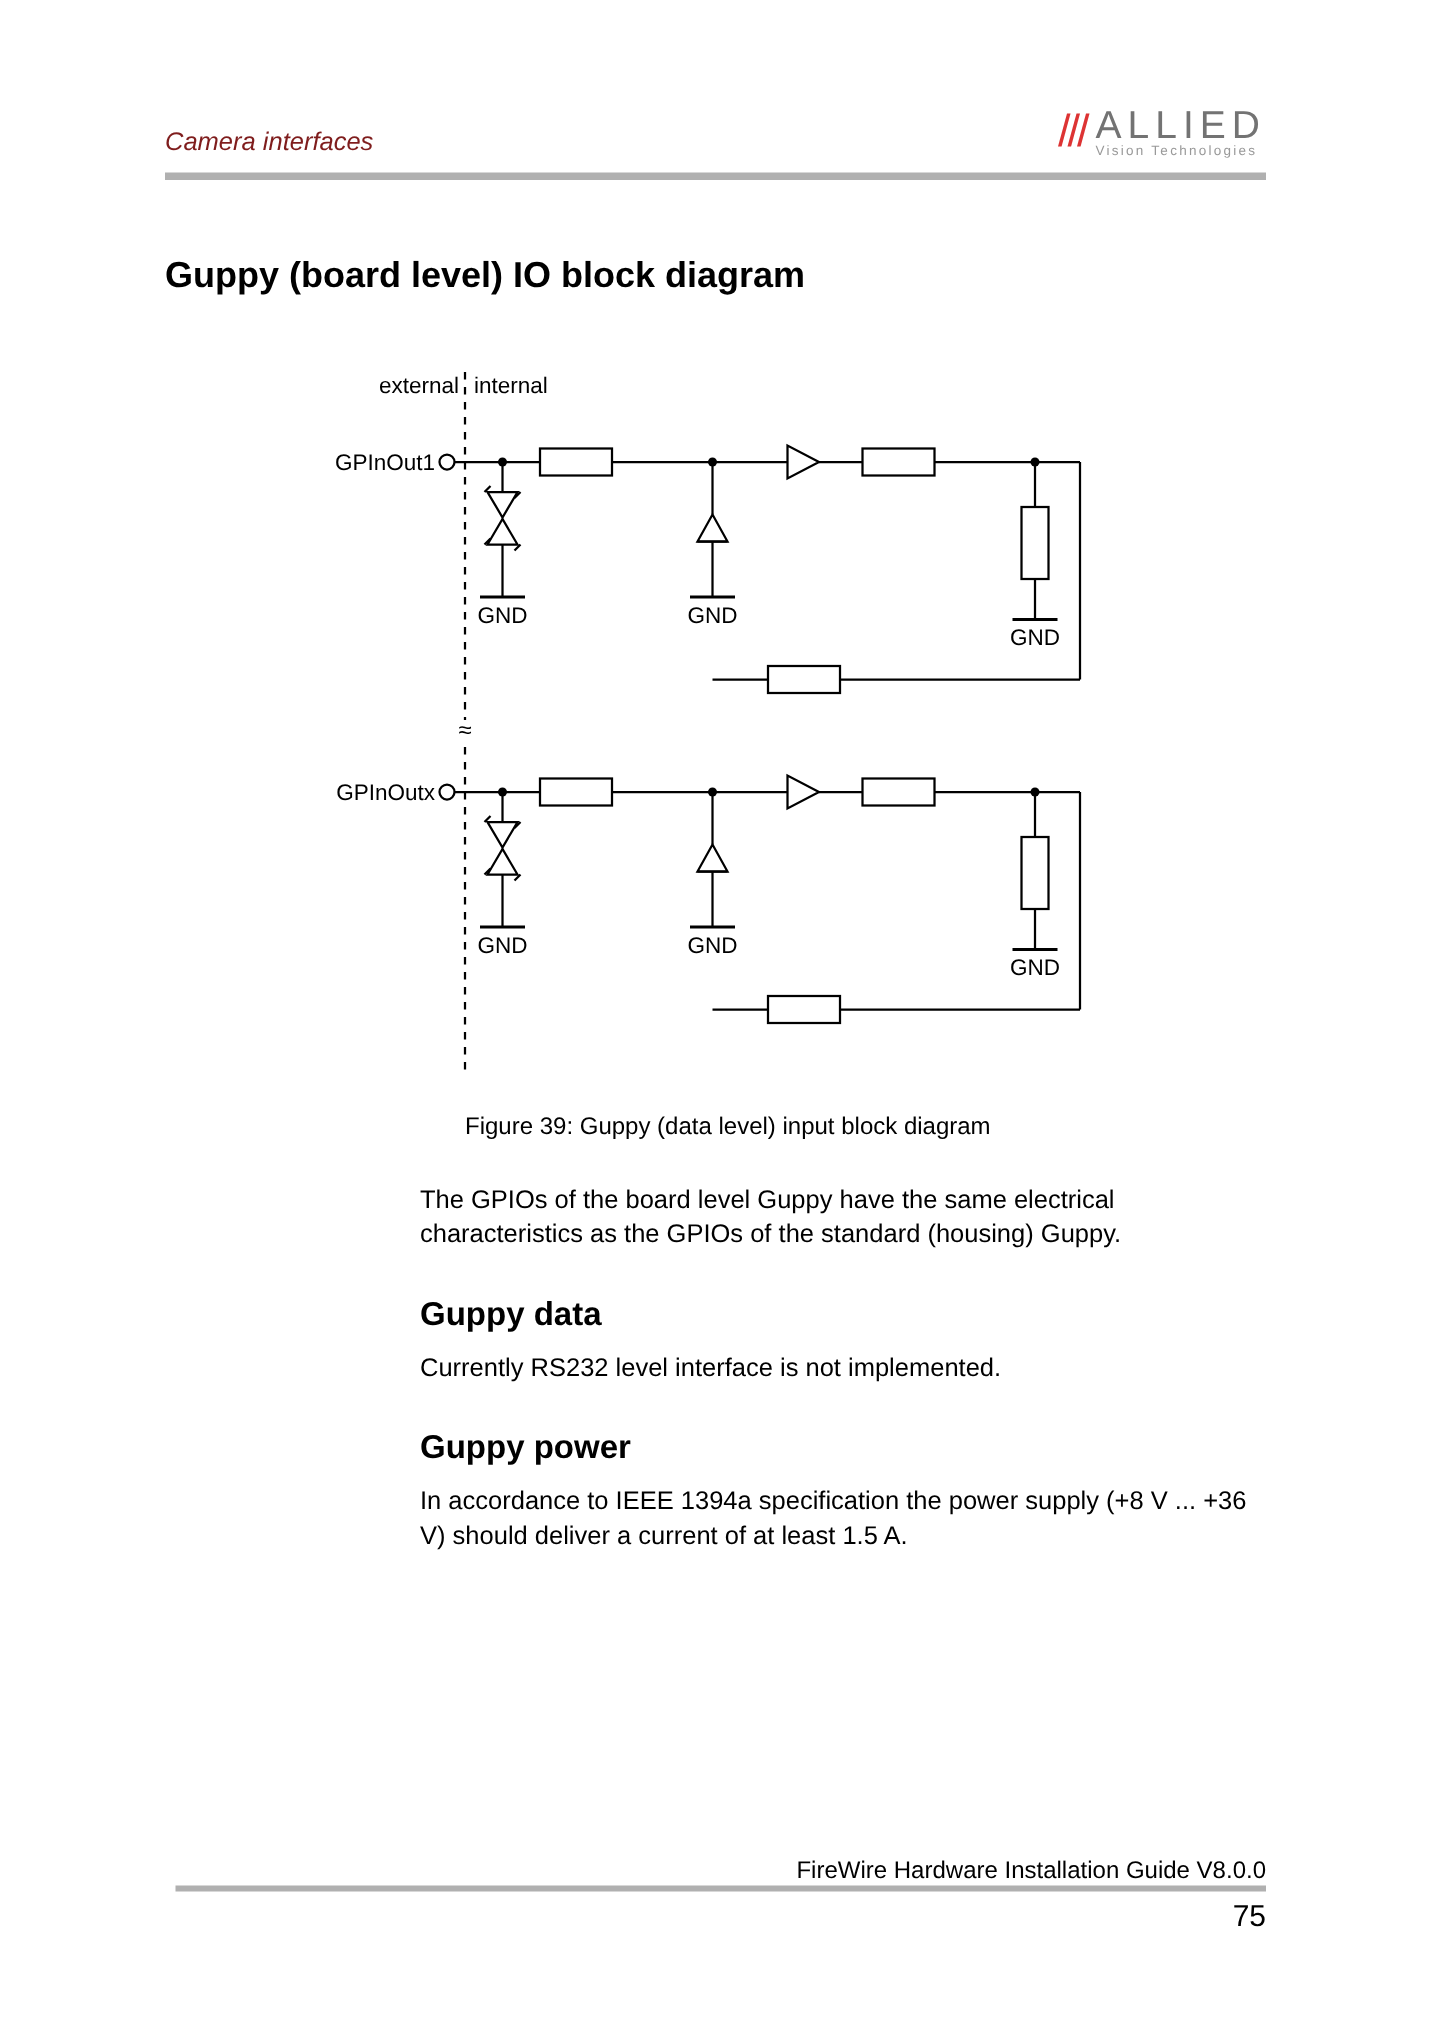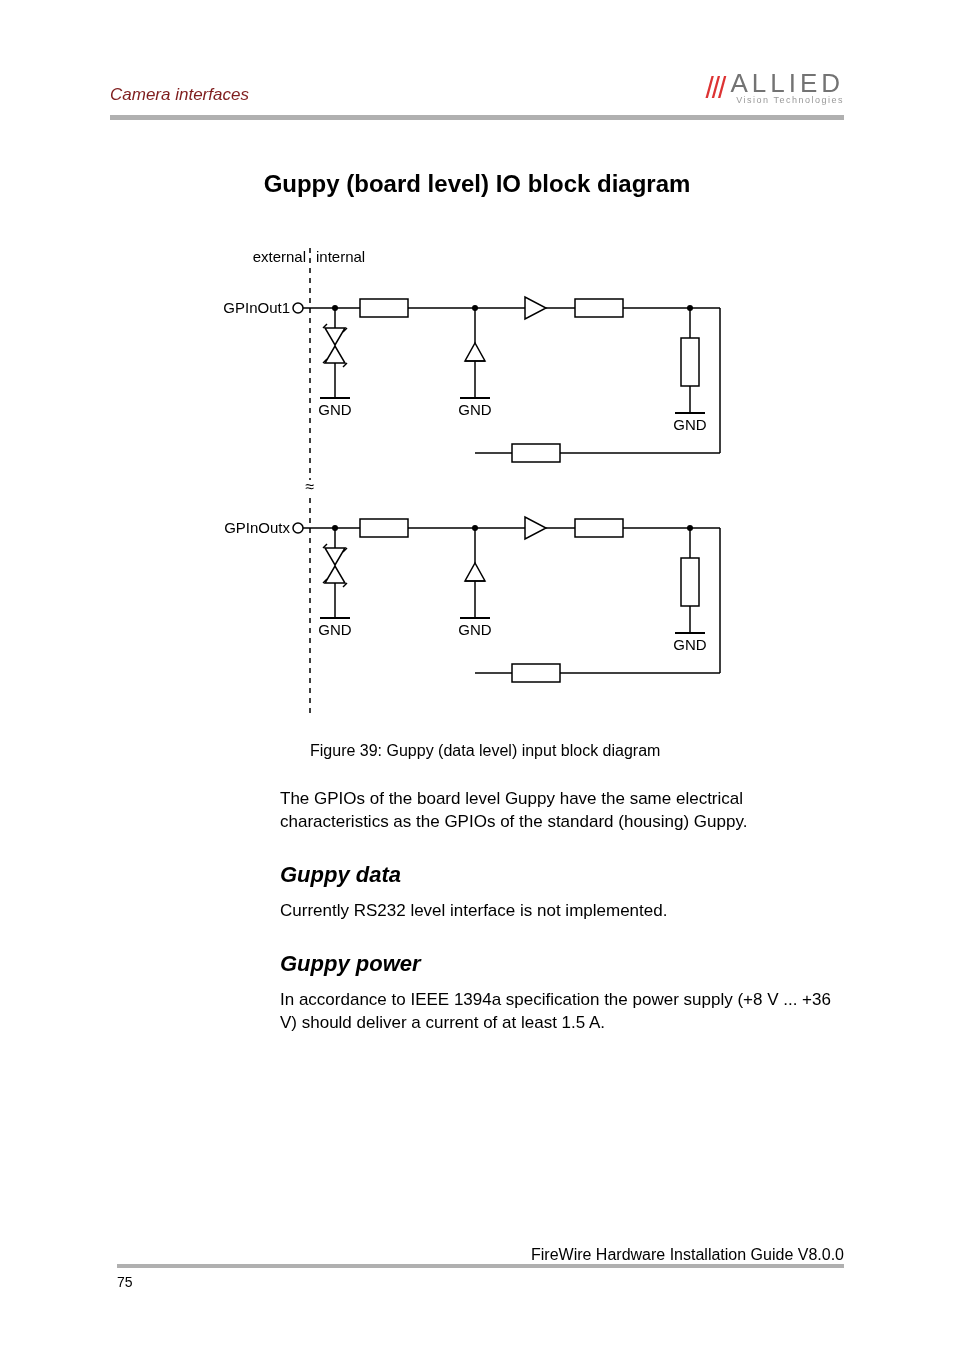--- a/index.html
+++ b/index.html
@@ -45,40 +45,39 @@
   .logo-main {
     font-size: 26px;
     letter-spacing: 4px;
     color: #737373;
     font-weight: 300;
   }
   .logo-sub {
     font-size: 9px;
     letter-spacing: 1.5px;
     color: #999;
-    text-align: right;
+    text-align: left;
   }
   .header-rule {
     height: 5px;
     background: #b0b0b0;
     margin-top: 4px;
     margin-bottom: 50px;
   }
   .content {
     margin-left: 170px;
   }
   h1.section-title {
     font-family: Arial, sans-serif;
     font-weight: 900;
     font-size: 24px;
     text-align: left;
     margin-bottom: 50px;
   }
   h1.section-title.center {
-    text-align: center;
     margin-left: -170px; 
   }
   .diagram-wrap {
     margin-left: -60px;
     margin-bottom: 10px;
   }
   .fig-caption {
     font-size: 16px;
     text-align: left;
     margin: 20px 0 28px 30px;
@@ -87,40 +86,40 @@
     font-size: 17px;
     line-height: 1.35;
     margin-bottom: 24px;
   }
   h2.subsection {
     font-family: Arial, sans-serif;
     font-weight: 900;
     font-size: 22px;
     margin-top: 28px;
     margin-bottom: 12px;
-    font-style: italic;
   }
   .footer {
     position: absolute;
     bottom: 60px;
     left: 117px;
     right: 110px;
   }
   .footer-rule {
     height: 4px;
     background: #b0b0b0;
     margin-bottom: 6px;
   }
   .footer-guide {
     margin-top: -26px;
     font-size: 16px;
     text-align: right;
   }
   .page-num {
-    font-size: 14px;
+    font-size: 20px;
+    text-align: right;
     margin-top: 4px;
   }
 
   
   .dtext {
     font-family: "Segoe UI", Arial, sans-serif;
     font-size: 15px;
     fill: #000;
   }
 </style>

